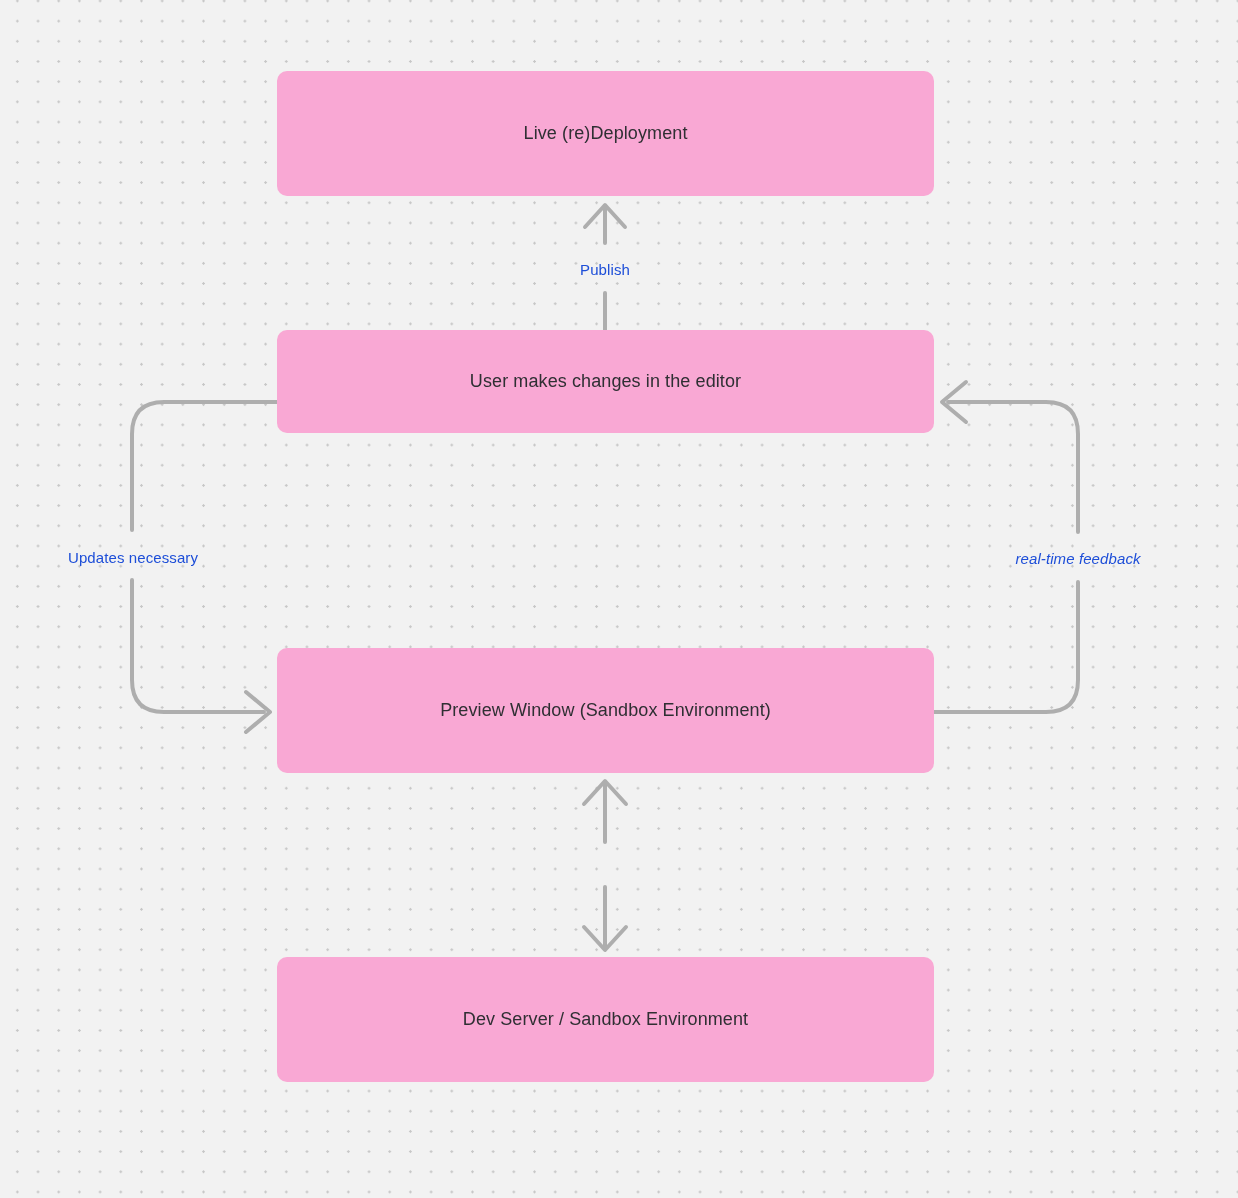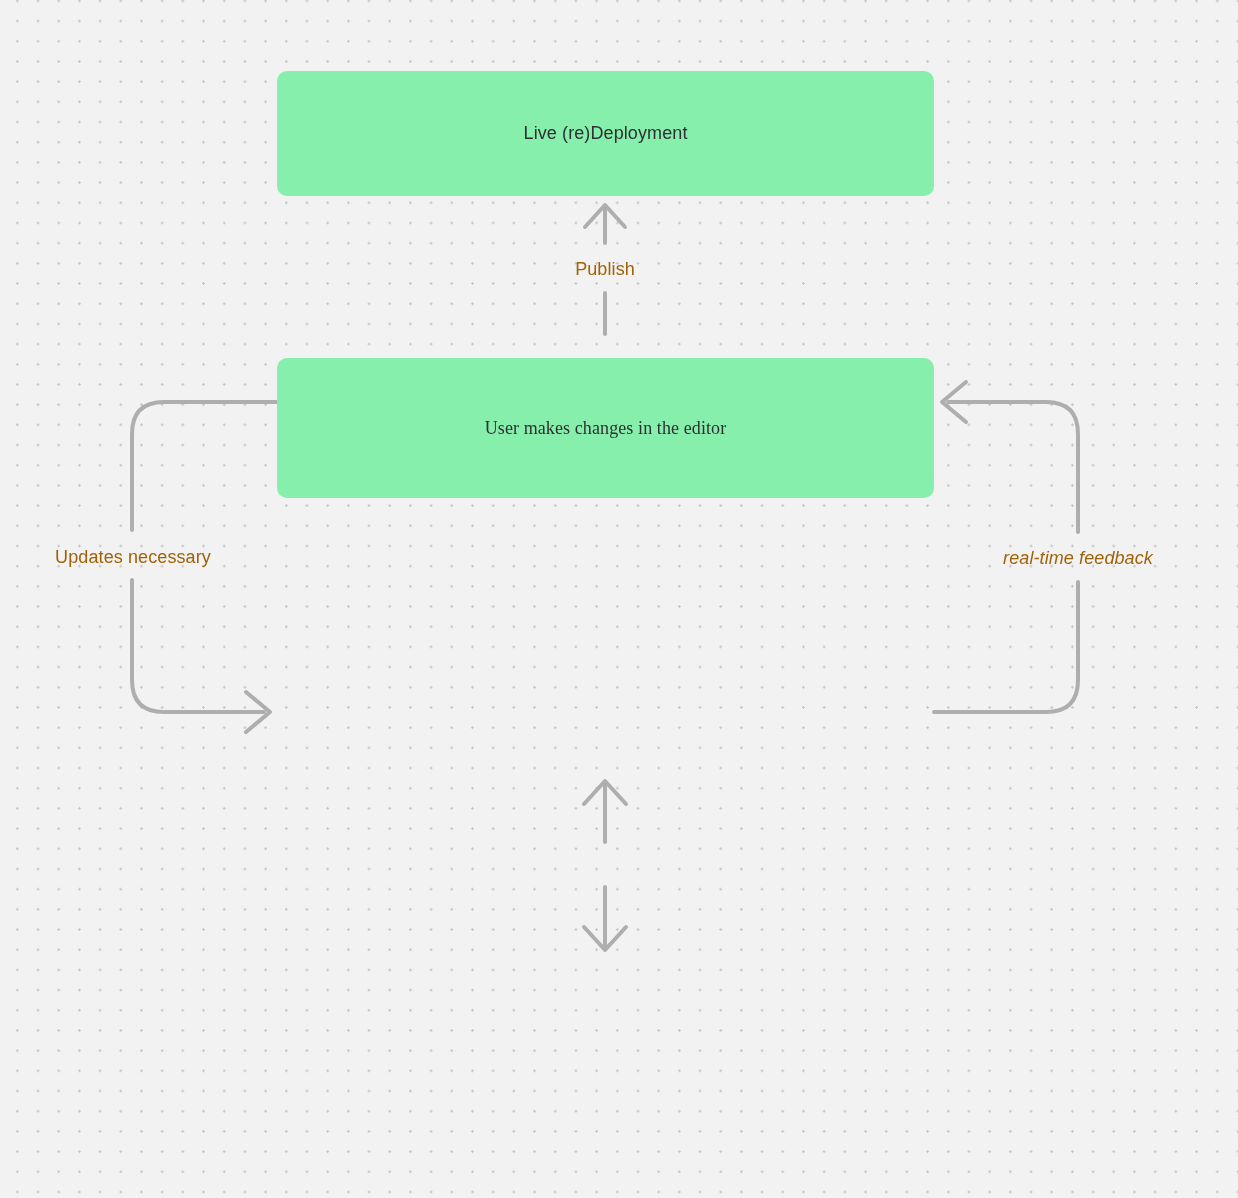--- a/index.html
+++ b/index.html
@@ -27,40 +27,40 @@
     top: 0;
     width: 1238px;
     height: 1198px;
     pointer-events: none;
   }
   .node {
     position: absolute;
     left: 277px;
     width: 657px;
     height: 125px;
-    background: #86efac;
+    background: #f9a8d4;
     border-radius: 10px;
     display: flex;
     align-items: center;
     justify-content: center;
     color: #2f2f33;
     font-size: 18px;
     letter-spacing: 0.1px;
     cursor: default;
   }
   .node-live       { top: 71px; }
-  .node-user       { top: 358px; height: 140px; font-family: Liberation Serif, serif; }
+  .node-user       { top: 330px; height: 103px; }
   .node-preview    { top: 648px; }
   .node-dev        { top: 957px; }
   .edge-label {
     position: absolute;
     transform: translate(-50%, -50%);
     white-space: nowrap;
-    color: #a16207;
-    font-size: 18px;
+    color: #1d4ed8;
+    font-size: 15px;
     letter-spacing: 0.1px;
     text-align: center;
   }
   .label-publish   { left: 605px;  top: 269px; }
   .label-updates   { left: 133px;  top: 557px; }
   .label-feedback  { left: 1078px; top: 558px; font-style: italic; }
   .label-spunup    { left: 605px;  top: 866px; }
 </style>
 </head>
 <body>
@@ -96,21 +96,27 @@
   </svg>
 
   <div class="node node-live">
     <span>Live (re)Deployment</span>
   </div>
 
   <div class="node node-user">
     <span>User makes changes in the editor</span>
   </div>
 
+  <div class="node node-preview">
+    <span>Preview Window (Sandbox Environment)</span>
+  </div>
 
+  <div class="node node-dev">
+    <span>Dev Server / Sandbox Environment</span>
+  </div>
 
   <div class="edge-label label-publish">Publish</div>
 
   <div class="edge-label label-updates">Updates necessary</div>
 
   <div class="edge-label label-feedback">real-time feedback</div>
 
 
 </div>
 

